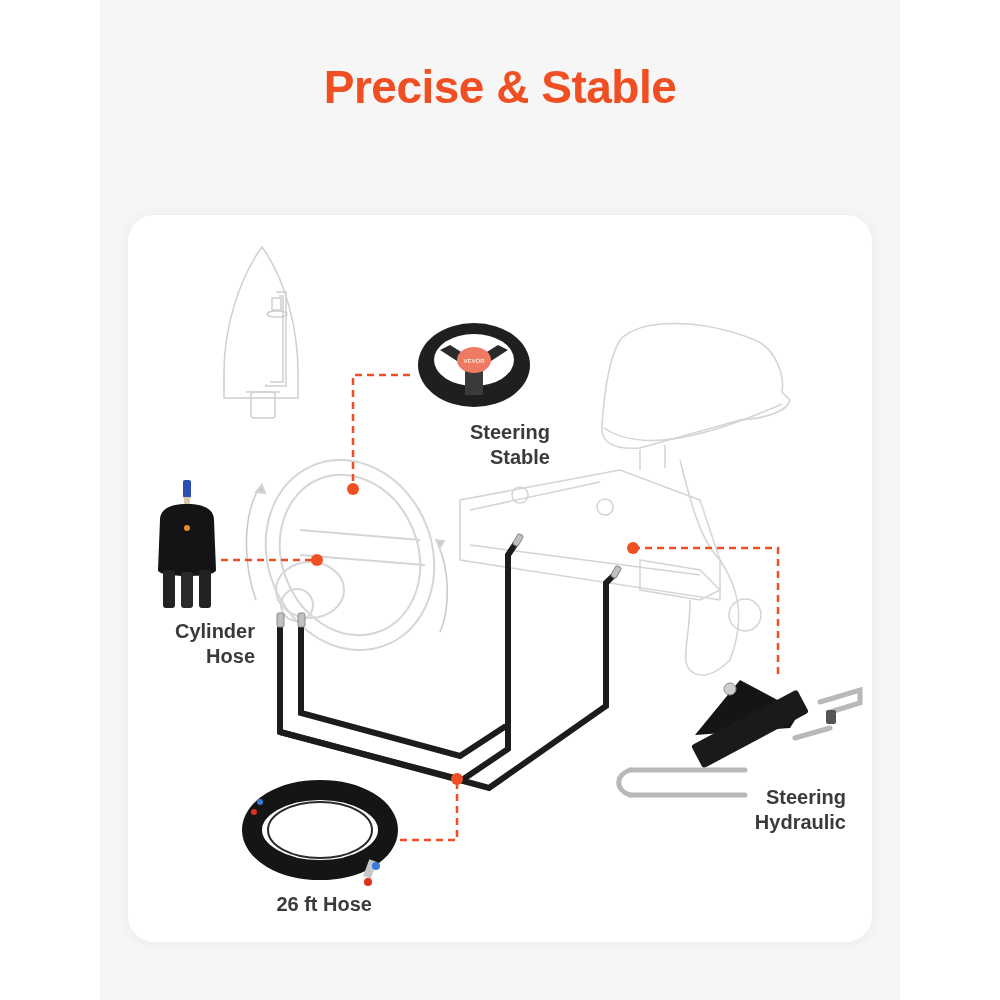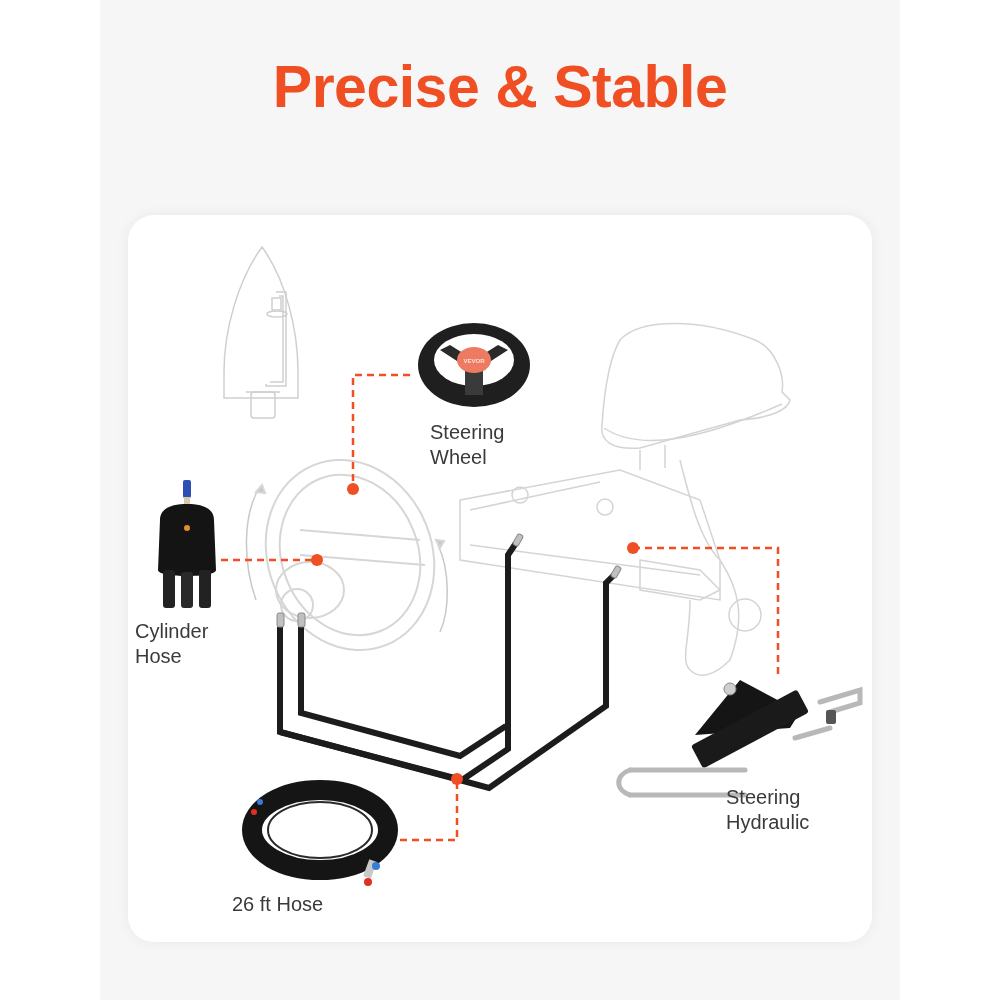--- a/index.html
+++ b/index.html
@@ -8,32 +8,32 @@
       background: #ffffff;
       font-family: "Liberation Sans", "DejaVu Sans", sans-serif;
     }
     .panel {
       position: absolute; left: 100px; top: 0; width: 800px; height: 1000px;
       background: #f6f6f6;
     }
     .title {
       position: absolute; left: 100px; top: 58px; width: 800px;
       text-align: center; color: #f04e23;
-      font-weight: 700; font-size: 59px; line-height: 58px; letter-spacing: -0.5px;
+      font-weight: 700; font-size: 46px; line-height: 58px; letter-spacing: -0.5px;
     }
     .title span { display: block; }
     .card {
       position: absolute; left: 128px; top: 215px; width: 744px; height: 727px;
       background: #ffffff; border-radius: 26px;
       box-shadow: 0 0 14px rgba(0,0,0,0.06);
     }
     svg.diagram { position: absolute; left: 0; top: 0; }
     .label {
       position: absolute; color: #3a3a3a; font-size: 20px; line-height: 25px;
-      text-align: left; font-weight: 400;
+      text-align: right; font-weight: 700;
     }
   </style>
 </head>
 <body>
 
 <div class="panel"></div>
 
 <div class="title">
   <span>Precise &amp; Stable</span>
 </div>
@@ -143,21 +143,21 @@
   <g fill="#f04e23">
     <circle cx="353" cy="489" r="6"></circle>
     <circle cx="317" cy="560" r="6"></circle>
     <circle cx="633" cy="548" r="6"></circle>
     <circle cx="457" cy="779" r="6"></circle>
   </g>
 </svg>
 
 <div class="label" style="left:430px; top:420px; width:120px;">
   <div>Steering</div>
-  <div>Wheel</div>
+  <div>Stable</div>
 </div>
 
 <div class="label" style="left:135px; top:619px; width:120px;">
   <div>Cylinder</div>
   <div>Hose</div>
 </div>
 
 <div class="label" style="left:726px; top:785px; width:120px;">
   <div>Steering</div>
   <div>Hydraulic</div>

